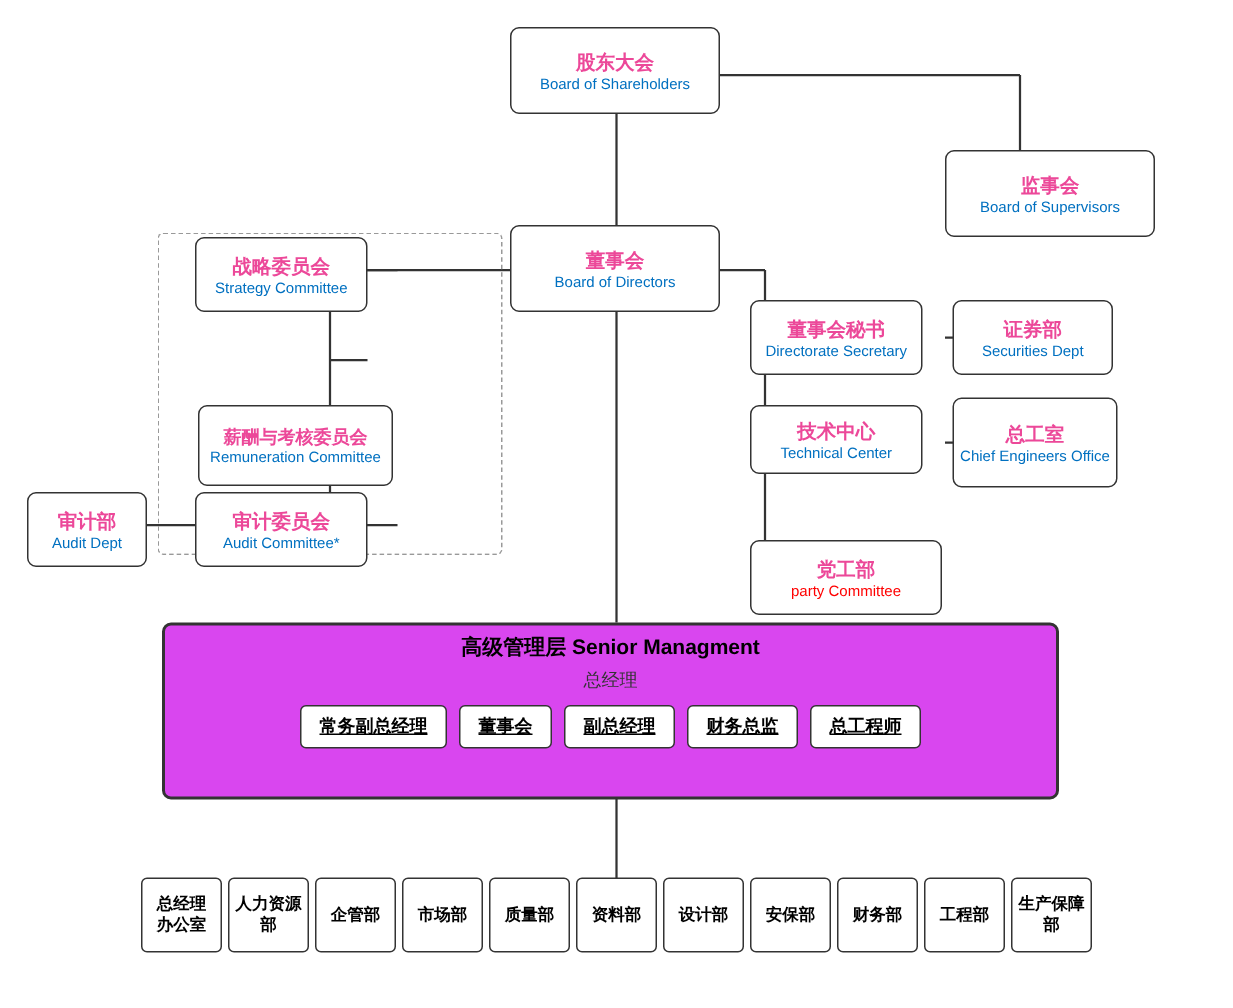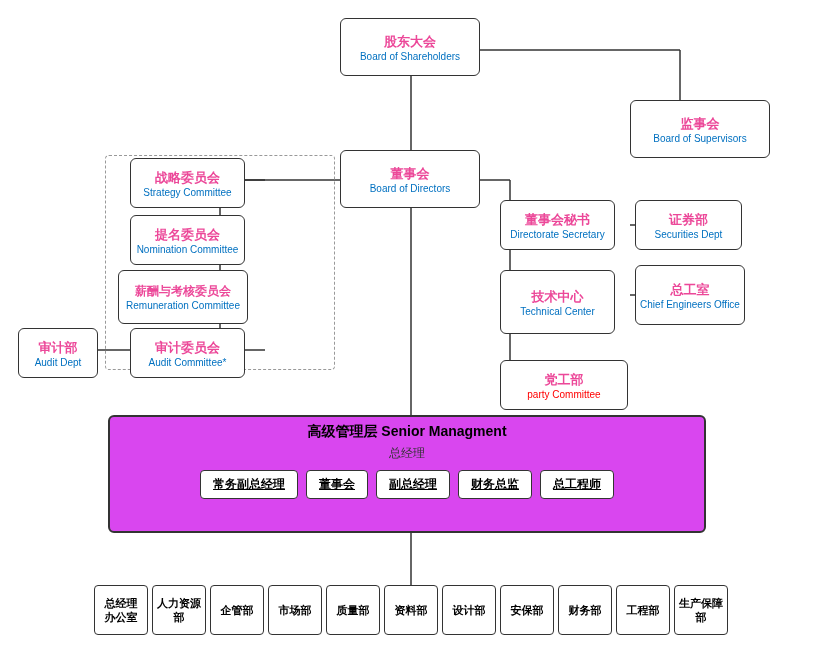--- a/index.html
+++ b/index.html
@@ -175,26 +175,22 @@
     <span class="en">Board of Directors</span>
   </div>
 
   <div class="dashed-area" style="left:105px; top:155px; width:230px; height:215px;"></div>
 
   <div class="box" style="left:130px; top:158px; width:115px; height:50px;">
     <span class="cn">战略委员会</span>
     <span class="en">Strategy Committee</span>
   </div>
 
-  <div class="box" style="left:130px; top:215px; width:115px; height:50px;">
-    <span class="cn">提名委员会</span>
-    <span class="en">Nomination Committee</span>
-  </div>
-
-  <div class="box" style="left:118px; top:270px; width:130px; height:54px;">
+
+  <div class="box" style="left:132px; top:270px; width:130px; height:54px;">
     <span class="cn" style="font-size:12px;">薪酬与考核委员会</span>
     <span class="en">Remuneration Committee</span>
   </div>
 
   <div class="box" style="left:130px; top:328px; width:115px; height:50px;">
     <span class="cn">审计委员会</span>
     <span class="en">Audit Committee*</span>
   </div>
 
   <div class="box" style="left:18px; top:328px; width:80px; height:50px;">
@@ -205,21 +201,21 @@
   <div class="box" style="left:500px; top:200px; width:115px; height:50px;">
     <span class="cn">董事会秘书</span>
     <span class="en">Directorate Secretary</span>
   </div>
 
   <div class="box" style="left:635px; top:200px; width:107px; height:50px;">
     <span class="cn">证券部</span>
     <span class="en">Securities Dept</span>
   </div>
 
-  <div class="box" style="left:500px; top:270px; width:115px; height:64px;">
+  <div class="box" style="left:500px; top:270px; width:115px; height:46px;">
     <span class="cn">技术中心</span>
     <span class="en">Technical Center</span>
   </div>
 
   <div class="box" style="left:635px; top:265px; width:110px; height:60px;">
     <span class="cn">总工室</span>
     <span class="en" style="font-size:10px; color:#0070c0;">Chief Engineers Office</span>
   </div>
 
   <div class="box" style="left:500px; top:360px; width:128px; height:50px;">

